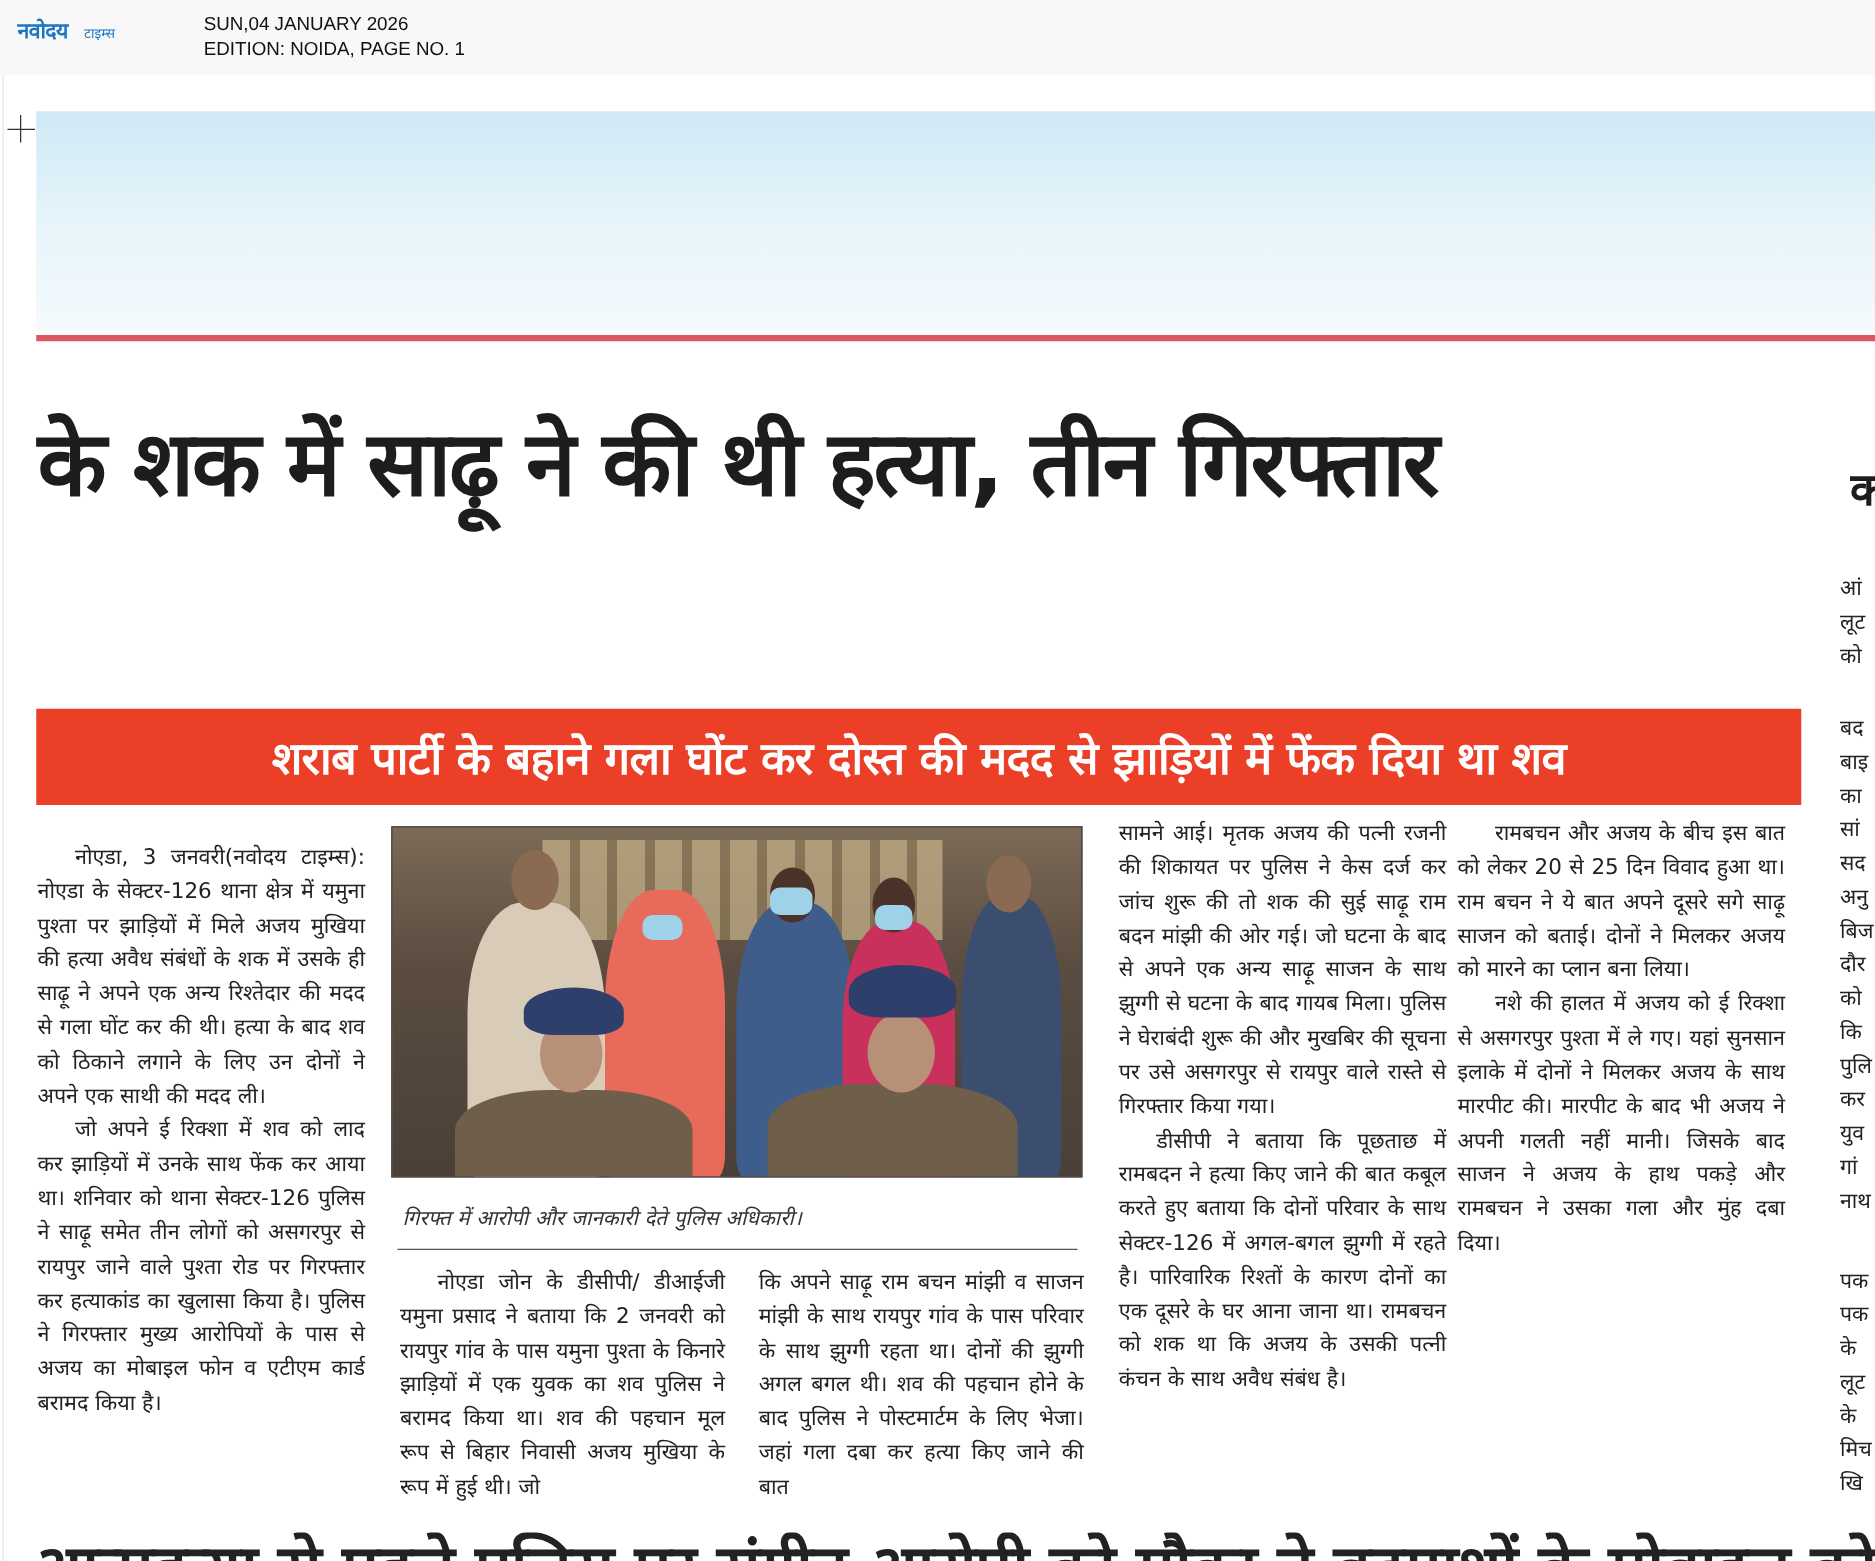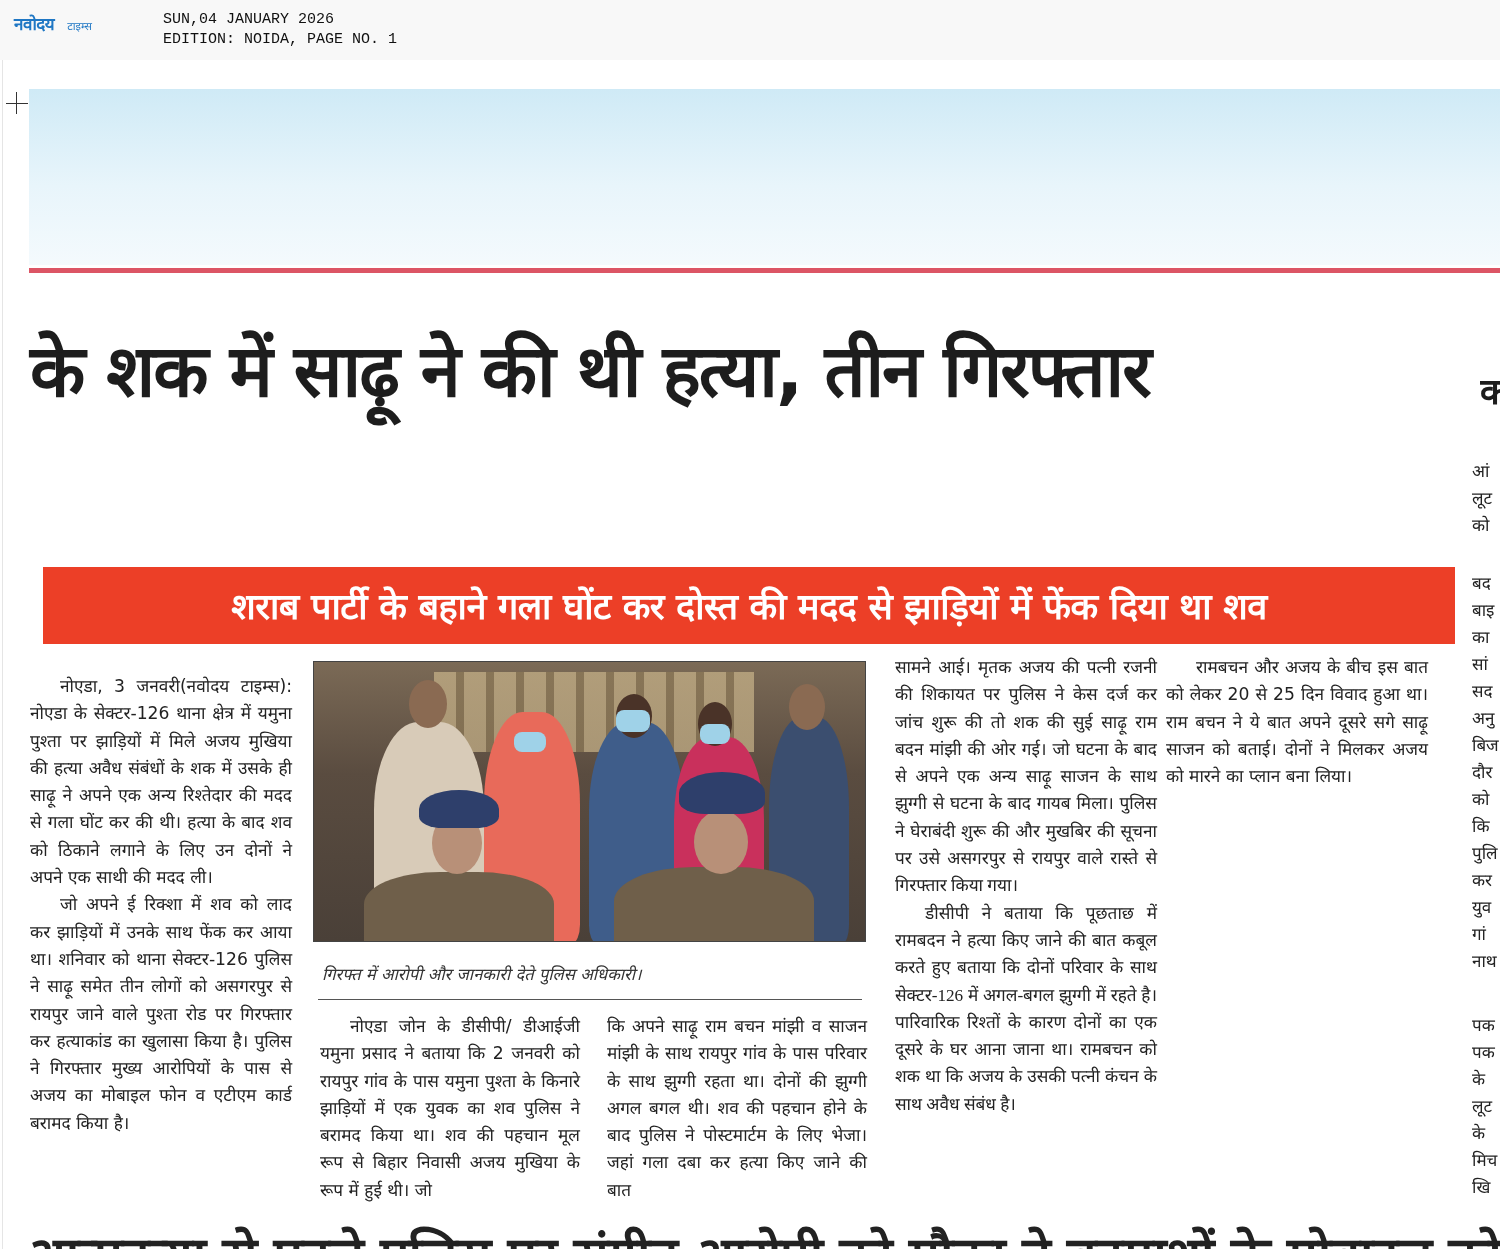--- a/index.html
+++ b/index.html
@@ -4,21 +4,21 @@
 <style>
   * { box-sizing: border-box; margin: 0; padding: 0; }
   html, body { width: 1500px; height: 1249px; overflow: hidden; background: #ffffff; }
   body { font-family: "DejaVu Sans", "Liberation Sans", sans-serif; color: #1a1a1a; position: relative; }
 
   
   .topbar { position: absolute; left: 0; top: 0; width: 1500px; height: 60px; background: #f8f8f8; }
   .logo { position: absolute; left: 14px; top: 12px; display: flex; align-items: baseline; }
   .logo-main { font-family: "DejaVu Sans", sans-serif; font-weight: bold; font-size: 17px; color: #1f77c4; letter-spacing: -0.5px; }
   .logo-sub { font-family: "DejaVu Sans", sans-serif; font-size: 11px; color: #1f77c4; margin-left: 13px; }
-  .edition { position: absolute; left: 163px; top: 10px; font-family: Liberation Mono, monospace; font-size: 15px; line-height: 20px; color: #111; }
+  .edition { position: absolute; left: 163px; top: 10px; font-family: Liberation Sans, sans-serif; font-size: 15px; line-height: 20px; color: #111; }
 
   
   .page { position: absolute; left: 2px; top: 60px; width: 1498px; height: 1189px; background: #ffffff; border-left: 1px solid #e5e5e5; }
   .crop-mark { position: absolute; left: 6px; top: 92px; width: 22px; height: 22px; }
   .crop-mark::before { content: ""; position: absolute; left: 10px; top: 0; width: 1px; height: 22px; background: #333; }
   .crop-mark::after { content: ""; position: absolute; left: 0; top: 11px; width: 22px; height: 1px; background: #333; }
 
   
   .banner { position: absolute; left: 29px; top: 89px; width: 1471px; height: 176px; overflow: hidden; background: linear-gradient(180deg, #cfeaf6 0%, #e8f5fb 55%, #f4fafd 100%); }
   .banner-photo { position: absolute; left: 0; top: 0; width: 560px; height: 176px; overflow: hidden; }
@@ -35,31 +35,31 @@
   .mast-red { color: #e8503a; }
   .mast-blue { color: #4a7fc1; margin-left: 40px; }
   .banner-rule { position: absolute; left: 29px; top: 268px; width: 1471px; height: 5px; background: #dc5565; }
 
   
   .headline { position: absolute; left: 30px; top: 312px; width: 1420px; font-family: "DejaVu Sans", sans-serif; font-weight: bold; font-size: 72px; line-height: 118px; color: #1d1d1d; letter-spacing: -2px; white-space: nowrap; }
   .headline .hl-blue { color: #0b86d0; }
   .headline .line1 { padding-left: 10px; }
 
   
-  .subbar { position: absolute; left: 29px; top: 567px; width: 1412px; height: 77px; background: #ec3f27; display: flex; align-items: center; justify-content: center; margin-left: 14px; }
+  .subbar { position: absolute; left: 29px; top: 567px; width: 1412px; height: 77px; background: #ec3f27; display: flex; align-items: center; justify-content: center; }
   .subbar-text { font-family: "DejaVu Sans", sans-serif; font-weight: bold; font-size: 36px; color: #ffffff; white-space: nowrap; letter-spacing: -0.5px; }
 
   
   .col { position: absolute; font-family: "DejaVu Sans", sans-serif; font-size: 17.2px; line-height: 27.3px; color: #222; text-align: justify; }
   .col p { text-indent: 30px; }
   .col p.noindent { text-indent: 0; }
   .col1 { left: 30px; top: 673px; width: 262px; }
   .col2 { left: 320px; top: 1013px; width: 260px; }
   .col3 { left: 607px; top: 1013px; width: 260px; }
-  .col4 { left: 895px; top: 654px; width: 262px; font-family: Liberation Serif, serif; }
+  .col4 { left: 895px; top: 654px; width: 262px; }
   .col5 { left: 1166px; top: 654px; width: 262px; }
 
   
   .news-photo { position: absolute; left: 313px; top: 661px; width: 553px; height: 281px; border: 1px solid #444; overflow: hidden; background: #6b5a4a; }
   .np-bg { position: absolute; inset: 0; background: linear-gradient(180deg, #7b6a56 0%, #5a4c40 40%, #4a4038 100%); }
   .np-person { position: absolute; border-radius: 40% 40% 8% 8%; }
   .np-head { position: absolute; border-radius: 50%; background: #8a6a52; }
   .np-cap { position: absolute; border-radius: 50% 50% 30% 30%; background: #2e3f6b; }
   .np-mask { position: absolute; border-radius: 8px; background: #9fd2e8; }
   .caption { position: absolute; left: 322px; top: 962px; font-family: "DejaVu Sans", sans-serif; font-style: italic; font-size: 16.5px; color: #333; white-space: nowrap; }
@@ -146,20 +146,21 @@
   <p class="noindent">कि अपने साढ़ू राम बचन मांझी व साजन मांझी के साथ रायपुर गांव के पास परिवार के साथ झुग्गी रहता था। दोनों की झुग्गी अगल बगल थी। शव की पहचान होने के बाद पुलिस ने पोस्टमार्टम के लिए भेजा। जहां गला दबा कर हत्या किए जाने की बात</p>
 </div>
 
 <div class="col col4">
   <p class="noindent">सामने आई। मृतक अजय की पत्नी रजनी की शिकायत पर पुलिस ने केस दर्ज कर जांच शुरू की तो शक की सुई साढ़ू राम बदन मांझी की ओर गई। जो घटना के बाद से अपने एक अन्य साढ़ू साजन के साथ झुग्गी से घटना के बाद गायब मिला। पुलिस ने घेराबंदी शुरू की और मुखबिर की सूचना पर उसे असगरपुर से रायपुर वाले रास्ते से गिरफ्तार किया गया।</p>
   <p>डीसीपी ने बताया कि पूछताछ में रामबदन ने हत्या किए जाने की बात कबूल करते हुए बताया कि दोनों परिवार के साथ सेक्टर-126 में अगल-बगल झुग्गी में रहते है। पारिवारिक रिश्तों के कारण दोनों का एक दूसरे के घर आना जाना था। रामबचन को शक था कि अजय के उसकी पत्नी कंचन के साथ अवैध संबंध है।</p>
 </div>
 
 <div class="col col5">
   <p>रामबचन और अजय के बीच इस बात को लेकर  20 से 25 दिन विवाद हुआ था। राम बचन ने ये बात अपने दूसरे सगे साढ़ू साजन को बताई। दोनों ने मिलकर अजय को मारने का प्लान बना लिया।</p>
+  <p>नशे की हालत में अजय को ई रिक्शा से असगरपुर पुश्ता में ले गए। यहां सुनसान इलाके में दोनों ने मिलकर अजय के साथ मारपीट की। मारपीट के बाद भी अजय ने अपनी गलती नहीं मानी। जिसके बाद साजन ने अजय के हाथ पकड़े और रामबचन ने उसका गला और मुंह दबा दिया।</p>
 </div>
 
 <div class="rcol-title">क</div>
 <div class="rcol" style="top:458px;">
   <div>आं</div>
   <div>लूट</div>
   <div>को</div>
 </div>
 <div class="rcol" style="top:570px;">
   <div>बद</div>

